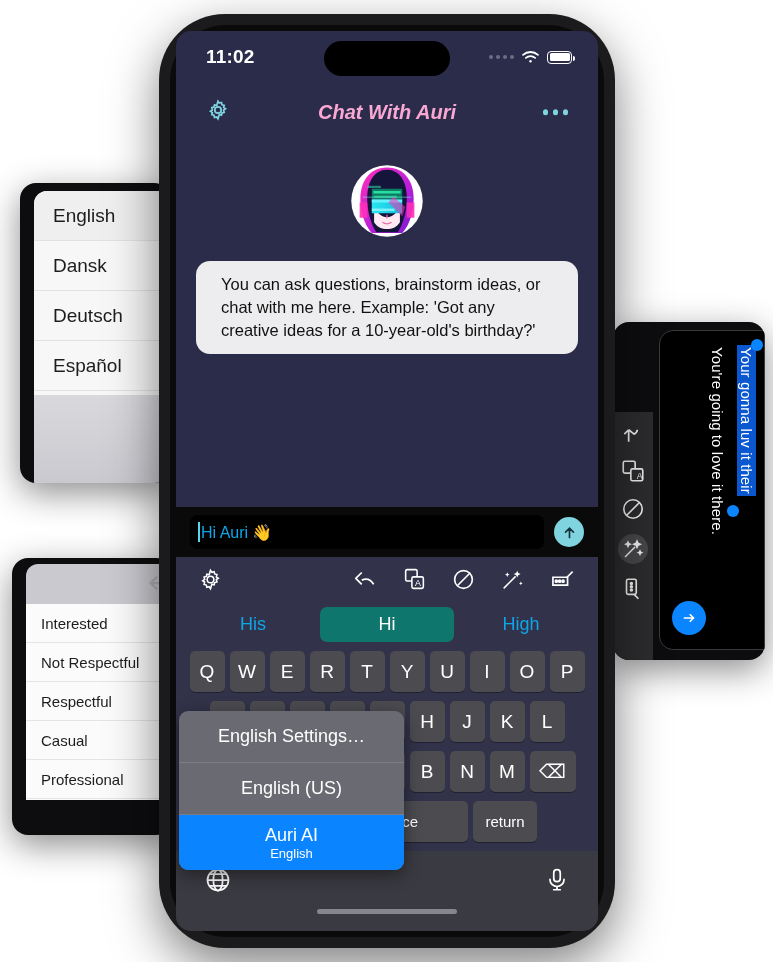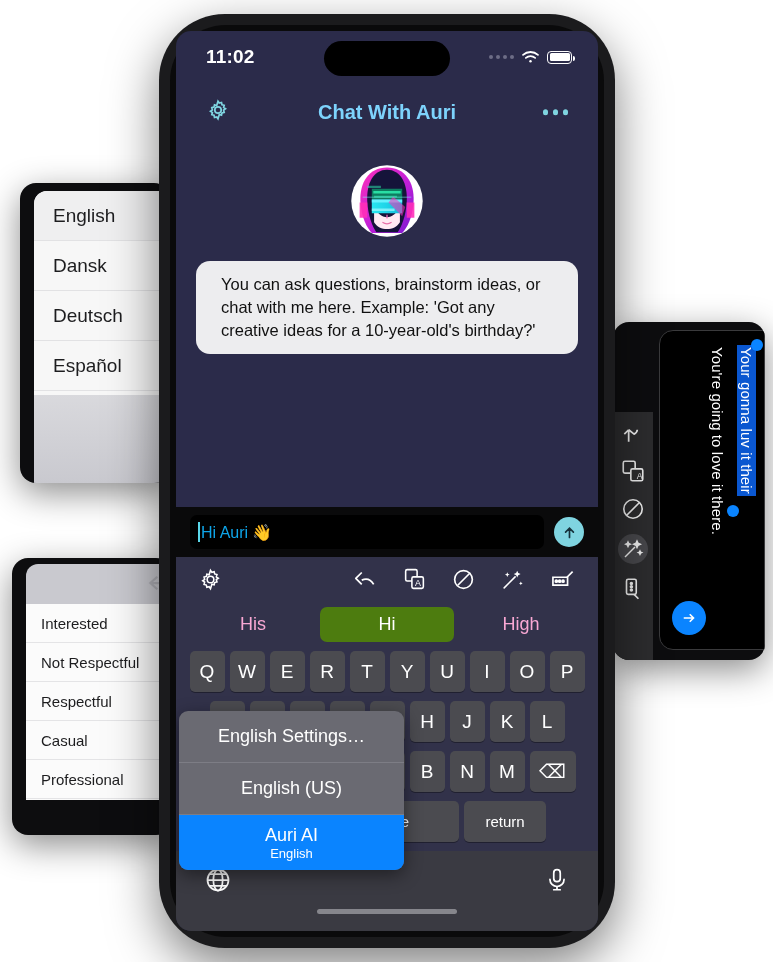--- a/index.html
+++ b/index.html
@@ -153,21 +153,21 @@
   #battery:after {
     content:""; position:absolute; right:-3.5px; top:4px;
     width:2px; height:5px; background:#fff; border-radius:0 2px 2px 0;
   }
 
   
   #app-header {
     height:58px; flex:none; position:relative;
     display:flex; align-items:center; justify-content:center;
   }
-  #app-title { font-size:20px; font-weight:bold; color:#7dd3fc; }
+  #app-title { font-size:20px; font-weight:bold; color:#f9a8d4;font-style:italic; }
   #gear-btn { position:absolute; left:30px; top:50%; transform:translateY(-50%); }
   #more-btn {
     position:absolute; right:30px; top:50%; transform:translateY(-50%);
     display:flex; gap:4.5px;
   }
   #more-btn i { width:5.5px; height:5.5px; background:#7fd4e0; border-radius:50%; display:block; }
 
   
   #chat { flex:1; padding:22px 20px 0 20px; }
   #avatar-wrap { display:flex; justify-content:center; margin-bottom:22px; }
@@ -203,39 +203,39 @@
     margin-left:auto; display:flex; align-items:center; gap:24px;
   }
 
   
   #predictions {
     flex:none; height:46px; background:#32324a;
     display:flex; align-items:center; justify-content:space-around;
     padding:0 10px;
   }
   .pred {
-    color:#f9a8d4; font-size:18px; padding:7px 0; flex:1; text-align:center;
+    color:#0ea5e9; font-size:18px; padding:7px 0; flex:1; text-align:center;
     border-radius:7px;
   }
-  .pred.sel { background:#4d7c0f; color:#fff; max-width:134px; }
+  .pred.sel { background:#0f766e; color:#fff; max-width:134px; }
 
   
   #keyboard {
     flex:none; background:#32324a; padding:4px 3px 0 3px; position:relative;
   }
   .krow { display:flex; justify-content:center; gap:5px; margin-bottom:9px; }
   .key {
     width:35px; height:41px; background:#4b4b50; border-radius:5px;
     color:#fff; font-size:19px;
     display:flex; align-items:center; justify-content:center;
     box-shadow:0 1px 0 rgba(0,0,0,.35);
   }
   .key.wide { width:46px; }
   .key.space { width:140px; font-size:15px; }
-  .key.ret { width:82px; font-size:15px;text-align:center; }
+  .key.ret { width:64px; font-size:15px;text-align:center; }
   .krow.r2 { padding:0 17px; }
   .krow.r3 { padding:0 0; }
 
   
   #kb-popup {
     position:absolute; left:3px; top:64px; width:225px;
     background:#6a6a72; border-radius:9px; overflow:hidden;
     box-shadow:0 5px 18px rgba(0,0,0,.45); z-index:20;
   }
   .pop-row {

